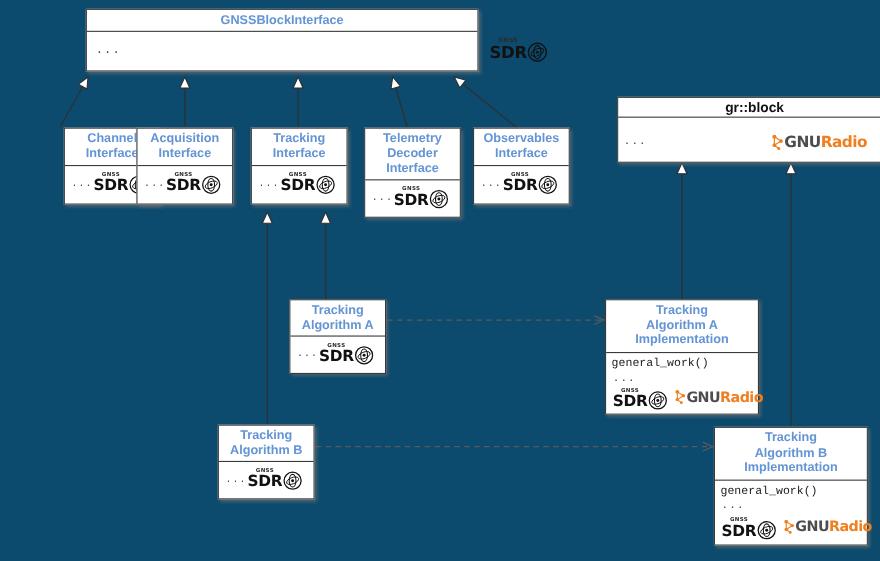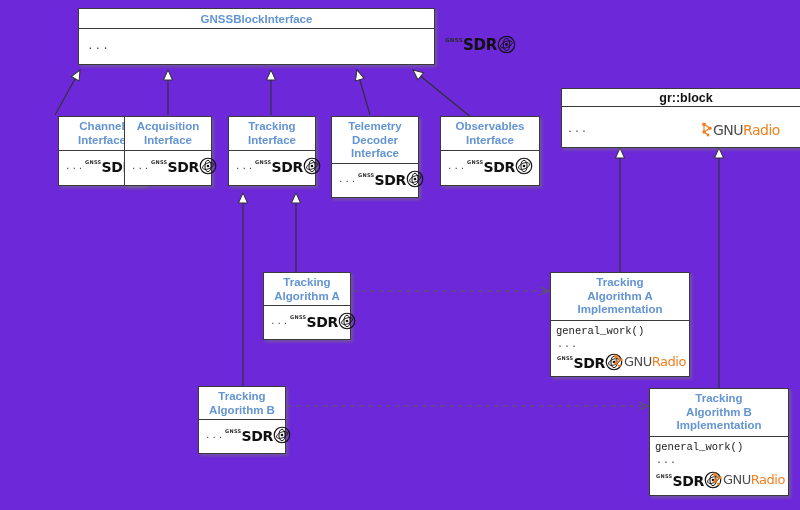--- a/index.html
+++ b/index.html
@@ -4,21 +4,21 @@
 <style>
   html, body {
     margin: 0;
     padding: 0;
     background: #ffffff;
   }
   #canvas {
     position: relative;
     width: 800px;
     height: 510px;
-    background: #6d28d9;
+    background: #0c4a6e;
     font-family: "Liberation Sans", sans-serif;
     overflow: hidden;
   }
   svg.edges {
     position: absolute;
     left: 0;
     top: 0;
     width: 800px;
     height: 510px;
     pointer-events: none;
@@ -69,22 +69,22 @@
 
   
   .gnss-logo {
     display: inline-flex;
     align-items: flex-end;
     line-height: 1;
     user-select: none;
   }
   .gnss-stack {
     display: flex;
-    flex-direction: row;
-    align-items: flex-start;
+    flex-direction: column;
+    align-items: center;
     line-height: 1;
   }
   .gnss-small {
     font-family: "DejaVu Sans", sans-serif;
     font-weight: bold;
     color: #2b2b2b;
     letter-spacing: 0.3px;
   }
   .gnss-sdr {
     font-family: "DejaVu Sans", sans-serif;
@@ -96,21 +96,21 @@
 
   
   .gnuradio-logo {
     display: inline-flex;
     align-items: center;
     line-height: 1;
     user-select: none;
   }
   .gr-word {
     font-family: "DejaVu Sans", sans-serif;
-    font-weight: normal;
+    font-weight: bold;
     letter-spacing: -0.5px;
   }
   .gr-gnu { color: #4d4d4d; }
   .gr-radio { color: #ef7f1f; }
 
   .logo-row {
     position: absolute;
     display: flex;
     align-items: center;
   }
@@ -278,21 +278,21 @@
             <circle cx="10" cy="10" r="8.6" fill="none" stroke="#111" stroke-width="1.3"></circle>
             <ellipse cx="10" cy="10" rx="3.4" ry="6.4" fill="none" stroke="#111" stroke-width="1.1"></ellipse>
             <ellipse cx="10" cy="10" rx="6.4" ry="3.2" fill="none" stroke="#111" stroke-width="0.9" transform="rotate(-22 10 10)"></ellipse>
             <circle cx="10" cy="10" r="1.5" fill="#111"></circle>
           </svg>
         </span>
       </span>
     </div>
   </div>
 
-  <div class="uml-box" style="left:430px; top:116px; width:100px; height:70px;margin-left:10px;">
+  <div class="uml-box" style="left:430px; top:116px; width:88px; height:70px;">
     <div class="uml-title" style="height:34px;">Observables
 Interface</div>
     <div class="uml-body" style="height:35px;">
       <span class="dots" style="position:absolute; left:6px; top:11px; font-size:9px;">...</span>
       <span class="logo-row" style="left:26px; top:6px;">
         <span class="gnss-logo">
           <span class="gnss-stack">
             <span class="gnss-small" style="font-size:5px;">GNSS</span>
             <span class="gnss-sdr" style="font-size:14px;">SDR</span>
           </span>

